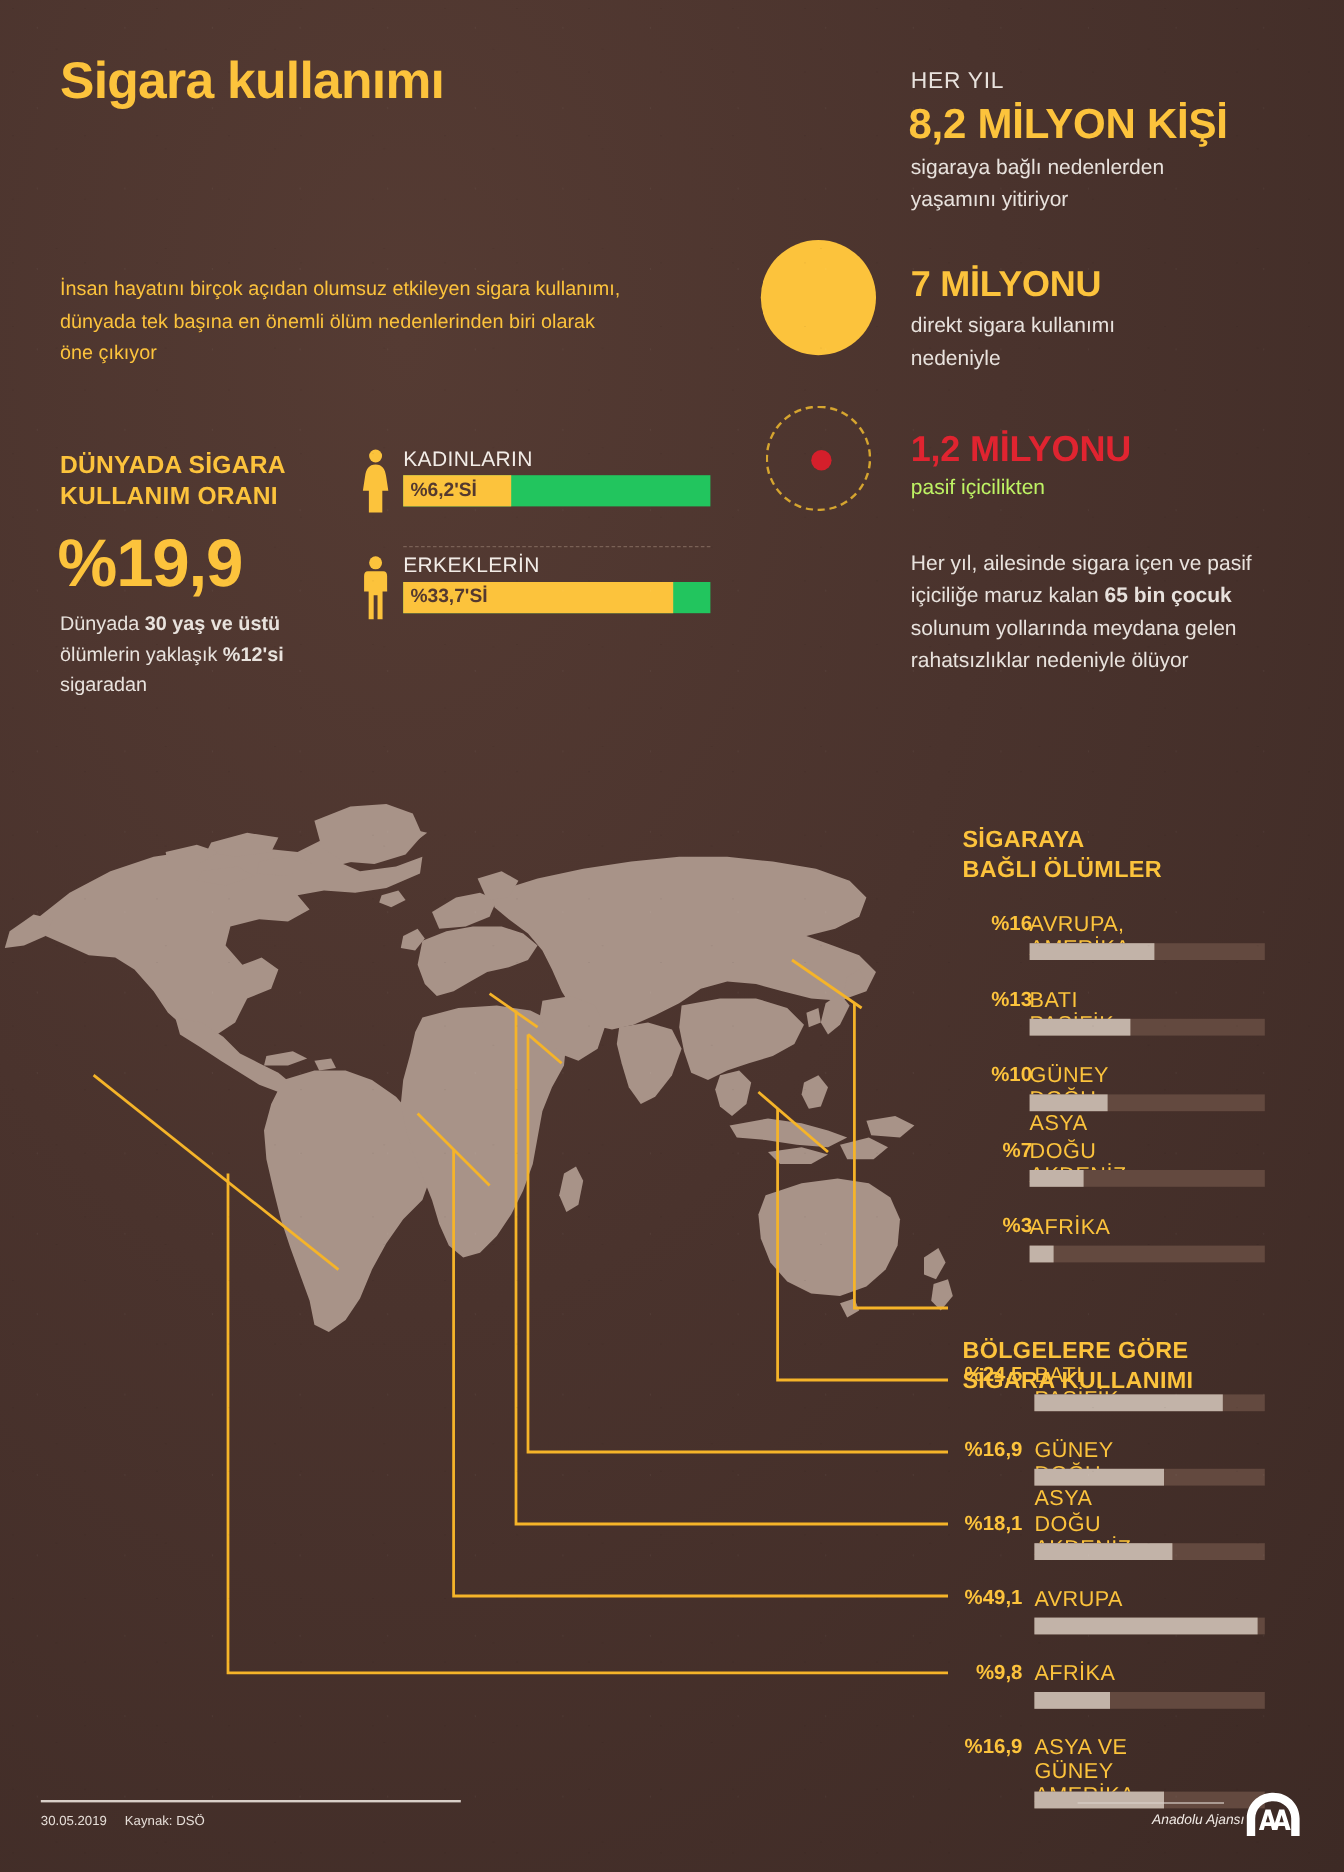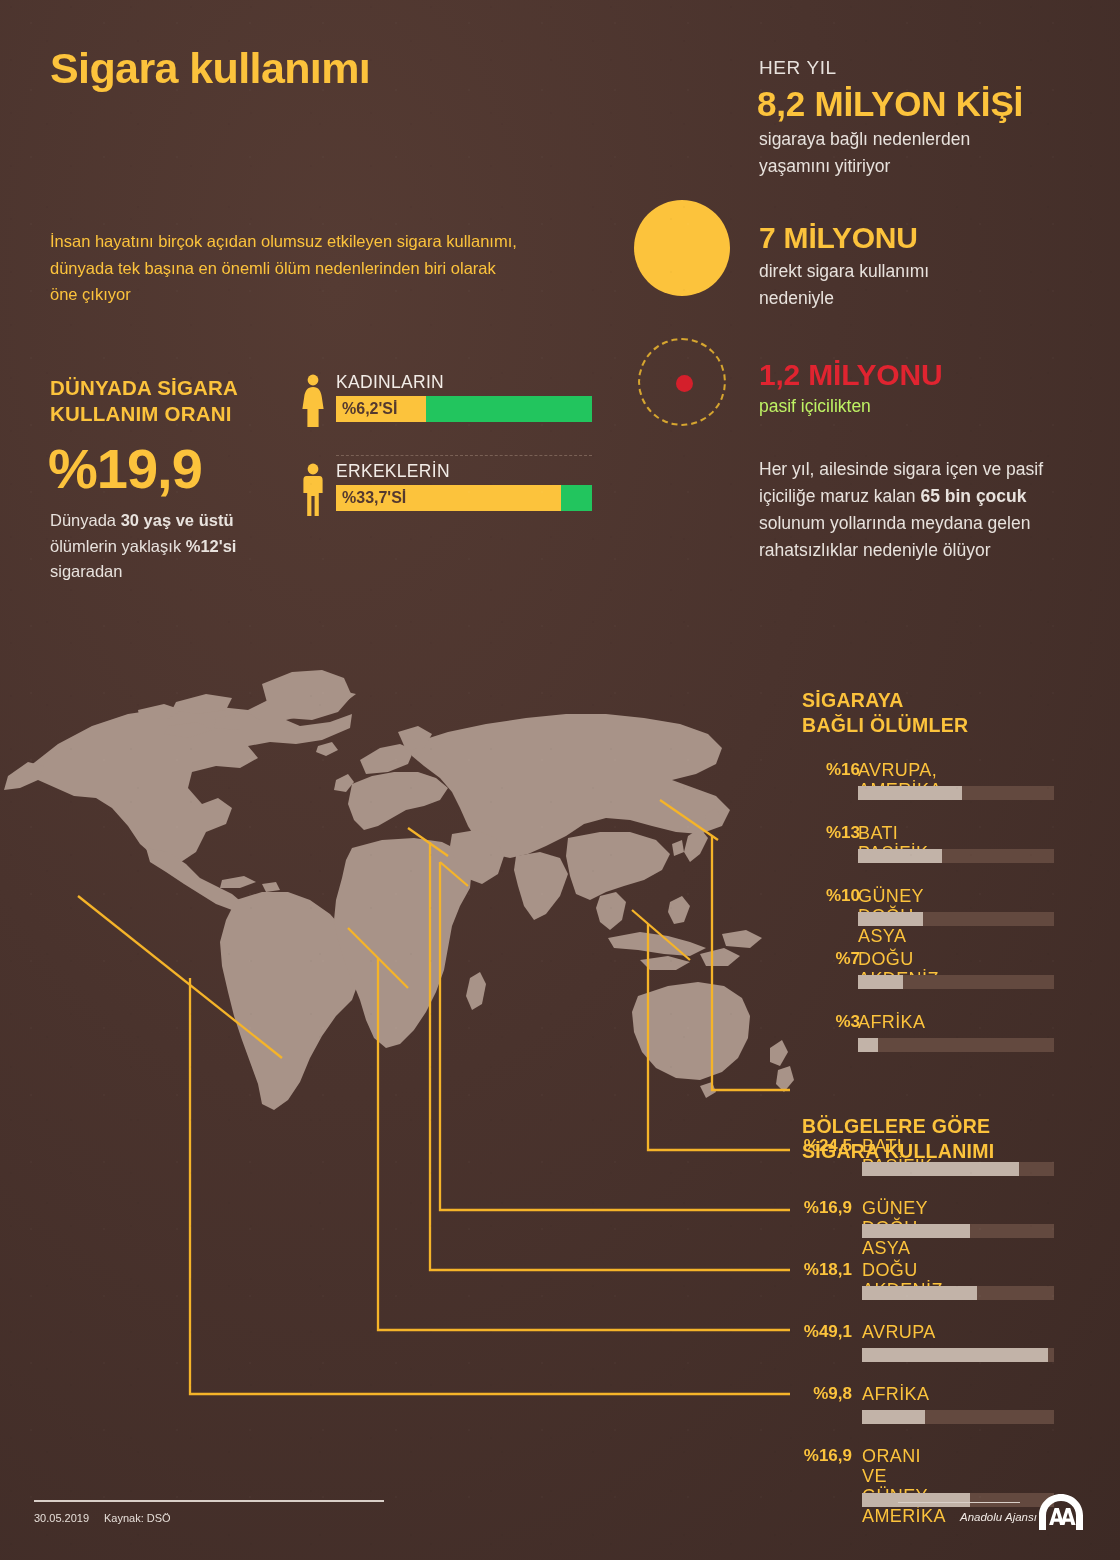--- a/index.html
+++ b/index.html
@@ -341,21 +341,21 @@
     </div>
     <div class="bar-row" style="left: 0px; top: 1384px;">
       <div class="bar-pct" style="left:790px; top:0px;">%9,8</div>
       <div class="bar-name" style="left:862px;"><span>AFRİKA</span></div>
       <div class="bar-track" style="left:862px; top:26px; width:192px;">
         <div class="bar-fill" style="width:33%"></div>
       </div>
     </div>
     <div class="bar-row" style="left: 0px; top: 1446px;">
       <div class="bar-pct" style="left:790px; top:0px;">%16,9</div>
-      <div class="bar-name" style="left:862px;"><span>ORANI VE</span><br><span>GÜNEY AMERİKA</span></div>
+      <div class="bar-name" style="left:862px;"><span>ASYA VE</span><br><span>GÜNEY AMERİKA</span></div>
       <div class="bar-track" style="left:862px; top:47px; width:192px;">
         <div class="bar-fill" style="width:56%"></div>
       </div>
     </div>
   </div>
 
 <div id="foot-rule"></div>
 <div id="foot-rule2"></div>
 <div id="foot-date">30.05.2019</div>
 <div id="foot-src">Kaynak: DSÖ</div>

